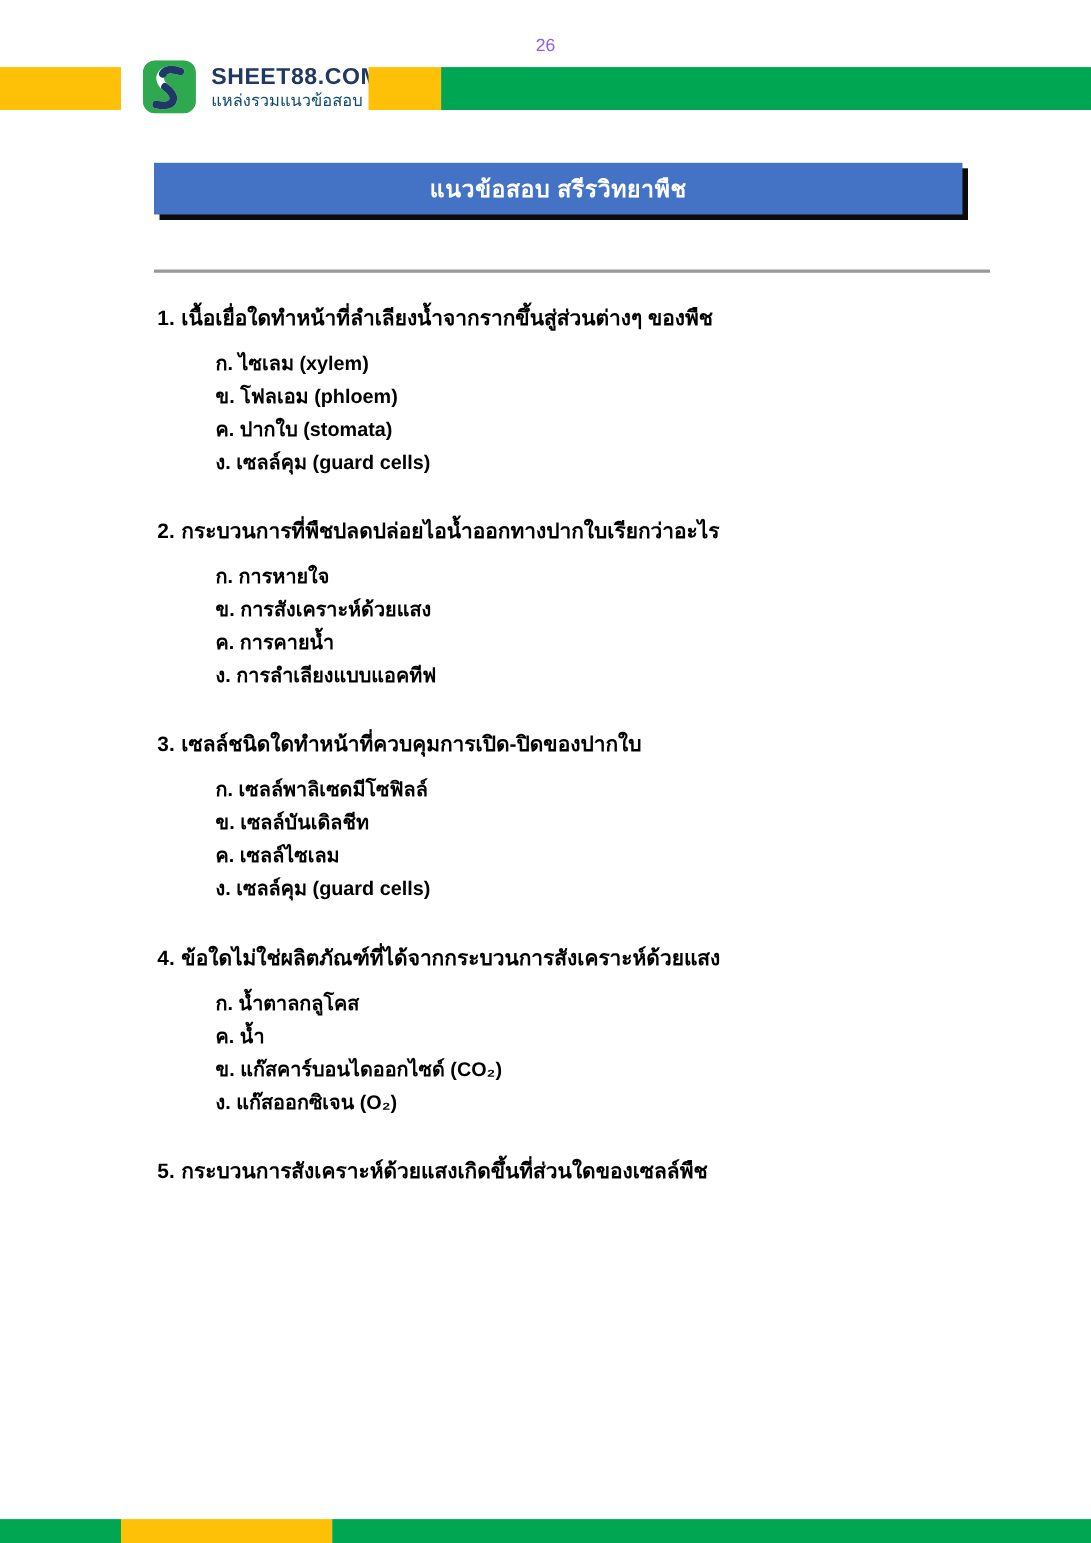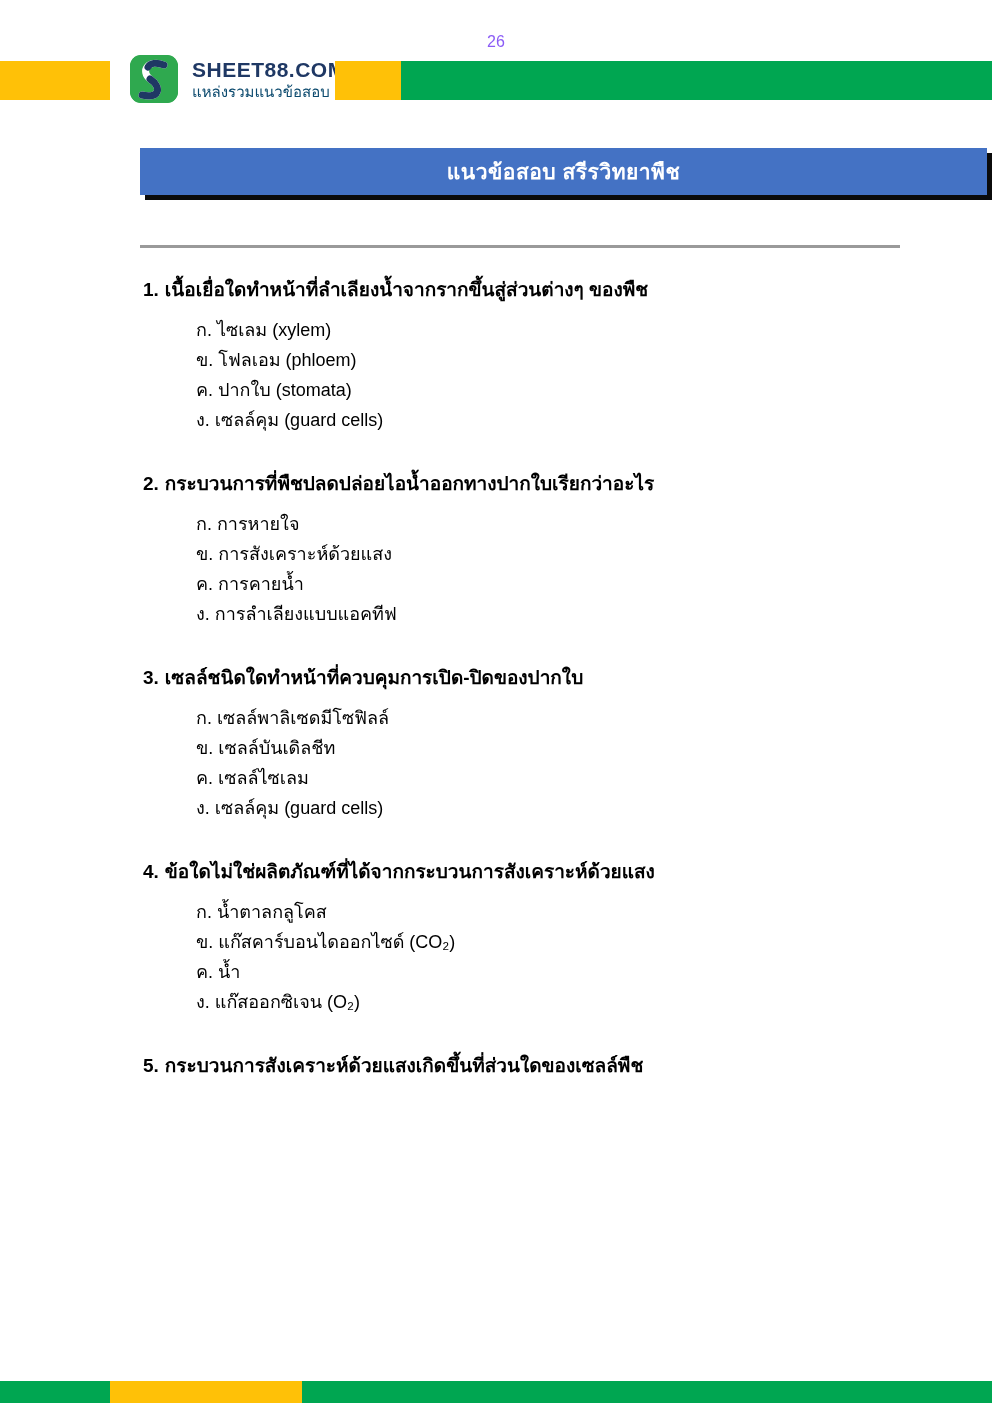--- a/index.html
+++ b/index.html
@@ -38,21 +38,21 @@
   .logo-texts { display: flex; flex-direction: column; line-height: 1.05; }
   .logo-name {
     font-size: 21px; font-weight: bold; color: #1F3864; letter-spacing: 0.5px;
   }
   .logo-tagline {
     font-size: 15px; font-weight: normal; color: #0c4a6e; margin-top: 3px;
   }
 
   
   .title-banner {
-    position: absolute; top: 148px; left: 140px; width: 847px; height: 47px;
+    position: absolute; top: 148px; left: 140px; width: 735px; height: 47px;
     background: #4472C4;
     box-shadow: 5px 5px 0 #0b0b0b;
     display: flex; align-items: center; justify-content: center;
   }
   .title-banner .title {
     color: #ffffff; font-size: 21px; font-weight: bold; letter-spacing: 0.5px;
   }
 
   
   .divider {
@@ -66,21 +66,21 @@
   }
   .question { margin-bottom: 35px; }
   .q-head {
     font-size: 19px; font-weight: bold; line-height: 28px; color: #000;
   }
   .q-head .q-number { margin-right: 6px; }
   .choices {
     list-style: none; margin: 11px 0 0 53px; padding: 0;
   }
   .choices li {
-    font-size: 18px; line-height: 30px; color: #000;
+    font-size: 18px; line-height: 30px; color: #000; font-weight: bold;
   }
 
   
   .footer { position: absolute; bottom: 0; left: 0; width: 992px; height: 22px; }
   .footer .seg { position: absolute; top: 0; height: 22px; }
   .footer .green-a  { left: 0;    width: 110px; background: #00A651; }
   .footer .yellow-b { left: 110px; width: 192px; background: #FFC107; }
   .footer .green-c  { left: 302px; right: 0;    background: #00A651; }
 </style>
 </head>
@@ -153,22 +153,22 @@
       <li>ง. เซลล์คุม (guard cells)</li>
     </ul>
   </section>
 
   <section class="question">
     <div class="q-head">
       <span class="q-number">4.</span><span>ข้อใดไม่ใช่ผลิตภัณฑ์ที่ได้จากกระบวนการสังเคราะห์ด้วยแสง</span>
     </div>
     <ul class="choices">
       <li>ก. น้ำตาลกลูโคส</li>
+      <li>ค. น้ำ</li>
       <li>ข. แก๊สคาร์บอนไดออกไซด์ (CO₂)</li>
-      <li>ค. น้ำ</li>
       <li>ง. แก๊สออกซิเจน (O₂)</li>
     </ul>
   </section>
 
   <section class="question">
     <div class="q-head">
       <span class="q-number">5.</span><span>กระบวนการสังเคราะห์ด้วยแสงเกิดขึ้นที่ส่วนใดของเซลล์พืช</span>
     </div>
   </section>
 

